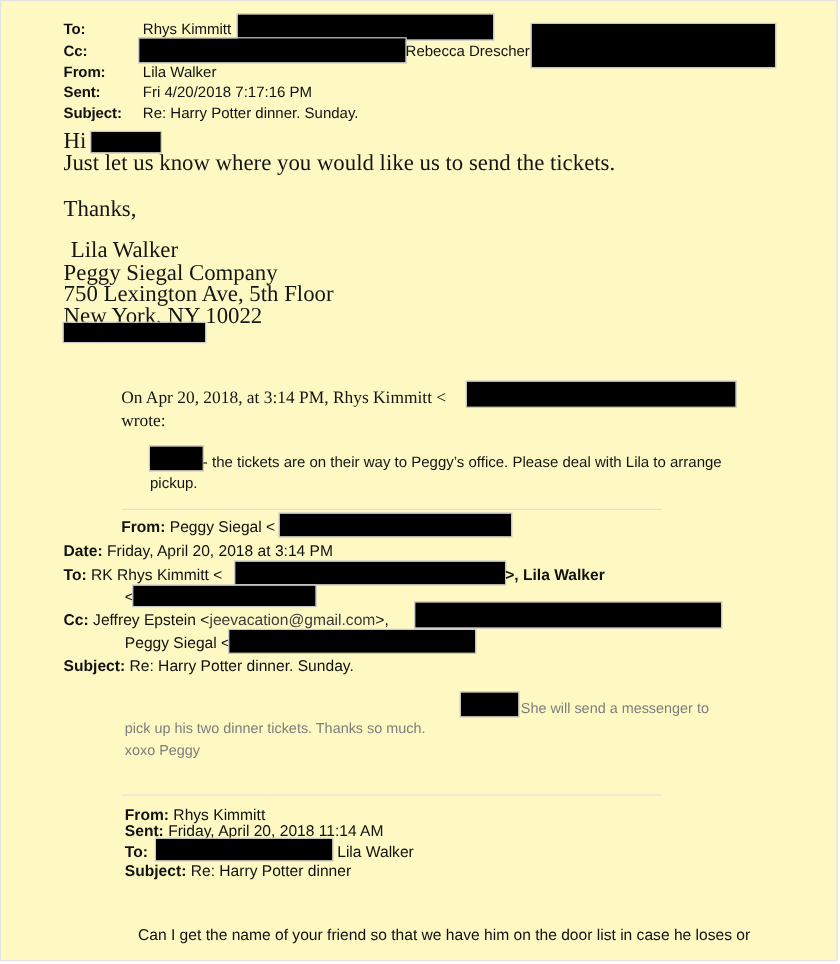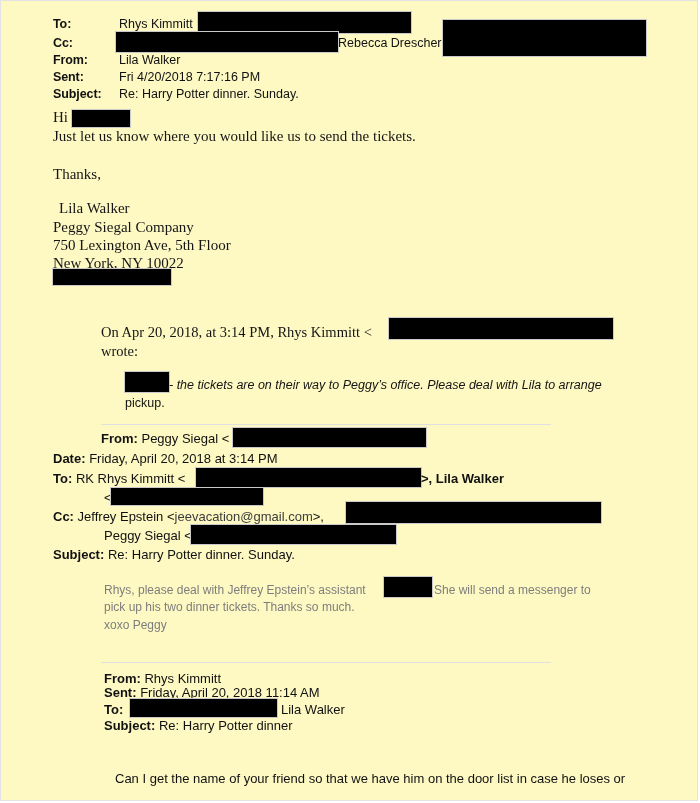--- a/index.html
+++ b/index.html
@@ -53,21 +53,21 @@
     background: #000000;
     vertical-align: middle;
     outline: 1px solid #c9c9c9;
   }
 
   
   .body-line {
     position: absolute;
     left: 52px;
     font-family: "Liberation Serif", serif;
-    font-size: 15px;
+    font-size: 19px;
     color: #151515;
     white-space: nowrap;
     line-height: 19px;
   }
 
   
   .q1 {
     position: absolute;
     left: 100px;
     font-family: "Liberation Serif", serif;
@@ -159,21 +159,21 @@
   <div class="body-line" style="top:235px;">750 Lexington Ave, 5th Floor</div>
   <div class="body-line" style="top:253px;">New York, NY 10022</div>
 
   <div class="redact" style="left:52px; top:268px; width:118px; height:16px;"></div>
 
   <div class="q1" style="top:322px;">On Apr 20, 2018, at 3:14 PM, Rhys Kimmitt &lt;</div>
   <div class="redact" style="left:388px; top:317px; width:224px; height:21px;"></div>
   <div class="q1" style="top:341px;">wrote:</div>
 
   <div class="redact" style="left:124px; top:371px; width:44px; height:20px;"></div>
-  <div class="q1-sans" style="left:168px; top:376px;font-style:italic;">- the tickets are on their way to Peggy’s office. Please deal with Lila to arrange</div>
+  <div class="q1-sans" style="left:168px; top:376px;">- the tickets are on their way to Peggy’s office. Please deal with Lila to arrange</div>
   <div class="q1-sans" style="left:124px; top:394px;">pickup.</div>
 
   <div class="divider" style="left:100px; top:423px; width:450px;"></div>
 
   <div class="qhdr" style="left:100px; top:429px;">
     <b>From:</b>
     <span>Peggy Siegal &lt;</span>
   </div>
   <div class="redact" style="left:232px; top:427px; width:193px; height:19px;"></div>
 
@@ -199,23 +199,20 @@
   <div class="redact" style="left:345px; top:501px; width:255px; height:21px;"></div>
 
   <div class="qhdr" style="left:103px; top:526px;">Peggy Siegal &lt;</div>
   <div class="redact" style="left:190px; top:524px; width:205px; height:19px;"></div>
 
   <div class="qhdr" style="left:52px; top:545px;">
     <b>Subject:</b>
     <span>Re: Harry Potter dinner. Sunday.</span>
   </div>
 
-  <div class="gray-par" style="left:103px; top:581px;">
-    <span>Rhys,  please deal with Jeffrey Epstein’s assistant</span>
-  </div>
   <div class="redact" style="left:383px; top:576px; width:48px; height:20px;"></div>
   <div class="gray-par" style="left:103px; top:598px;">pick up his two dinner tickets.   Thanks so much.</div>
   <div class="gray-par" style="left:433px; top:581px;">She will send a messenger to</div>
   <div class="gray-par" style="left:103px; top:616px;">xoxo Peggy</div>
 
   <div class="divider" style="left:100px; top:661px; width:450px;"></div>
 
   <div class="qhdr" style="left:103px; top:669px;">
     <b>From:</b>
     <span>Rhys Kimmitt</span>

